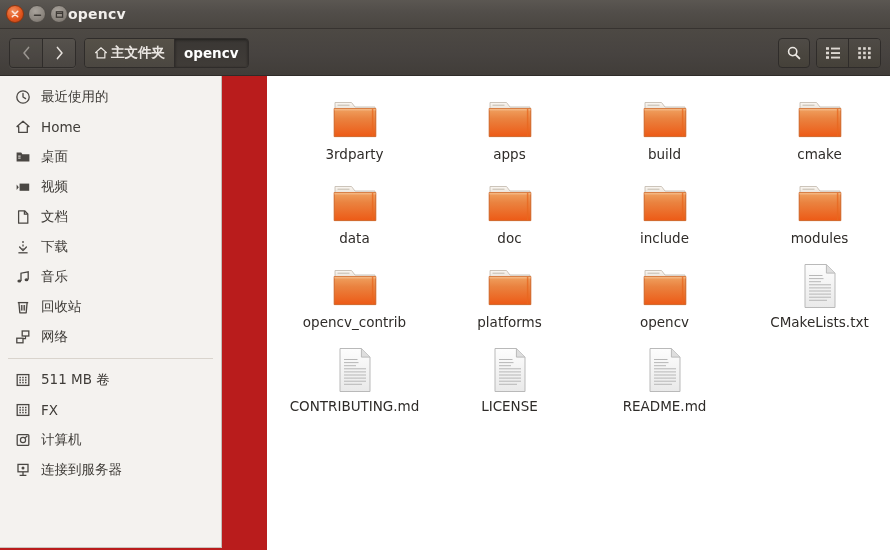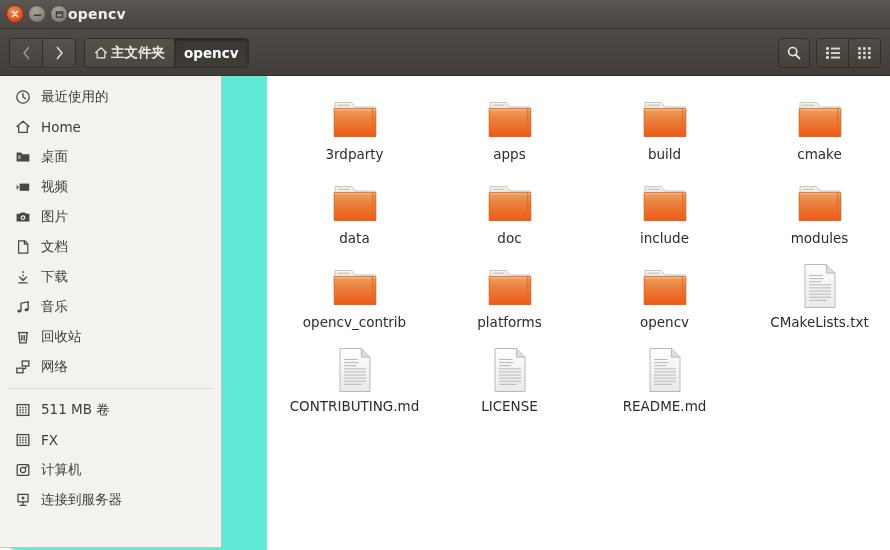--- a/index.html
+++ b/index.html
@@ -150,22 +150,21 @@
     background: linear-gradient(to bottom, #4f4b46 0%, #454139 100%);
   }
   .viewgroup .vbtn + .vbtn { border-left: 1px solid #2f2c2a; }
 
   
   .body-area {
     position: absolute;
     left: 0; top: 76px;
     width: 890px;
     height: 474px;
-    background: #5eead4;
-    border-radius: 18px;
+    background: #b91c1c;
   }
   .sidebar {
     position: absolute;
     left: 0; top: 0;
     width: 222px;
     height: 472px;
     background: #f4f2ef;
     border-right: 1px solid #c3beb8;
     border-bottom: 1px solid #c9c4be;
     box-sizing: border-box;
@@ -364,30 +363,20 @@
       <div class="side-item">
         <span class="side-icon">
           <svg width="16" height="16" viewBox="0 0 16 16">
               <rect x="4.6" y="4.6" width="9.6" height="7.2" fill="#4a4743"></rect>
               <path d="M1.6 5.4 L3.8 8.2 L1.6 11" fill="#4a4743"></path>
             </svg>
         </span>
         <span>视频</span>
       </div>
 
-      <div class="side-item">
-        <span class="side-icon">
-          <svg width="16" height="16" viewBox="0 0 16 16">
-              <path d="M1.6 4.8 H5 L6 3.4 H10 L11 4.8 H14.4 V12.4 H1.6 Z" fill="#4a4743"></path>
-              <circle cx="8" cy="8.6" r="2.4" fill="#f4f2ef"></circle>
-              <circle cx="8" cy="8.6" r="1.2" fill="#4a4743"></circle>
-            </svg>
-        </span>
-        <span>图片</span>
-      </div>
 
       <div class="side-item">
         <span class="side-icon">
           <svg width="16" height="16" viewBox="0 0 16 16">
               <path d="M3.6 1.8 H9.6 L12.8 5 V14.2 H3.6 Z" fill="none" stroke="#4a4743" stroke-width="1.25" stroke-linejoin="round"></path>
               <path d="M9.4 2 V5.2 H12.6" fill="none" stroke="#4a4743" stroke-width="1.25"></path>
             </svg>
         </span>
         <span>文档</span>
       </div>

